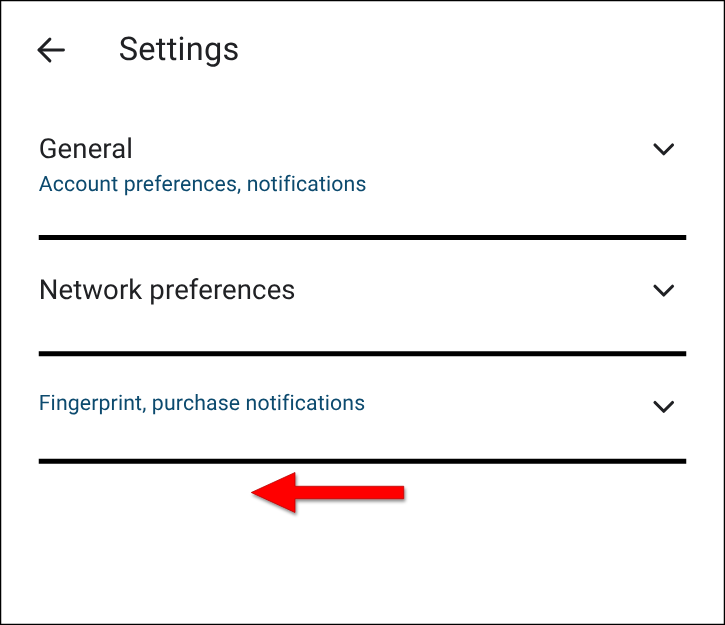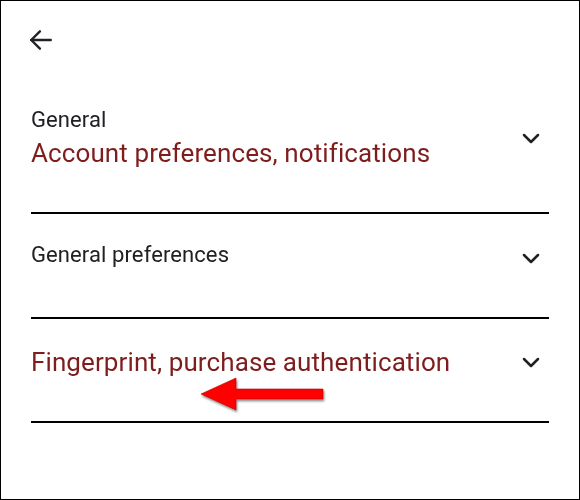--- a/index.html
+++ b/index.html
@@ -40,43 +40,43 @@
       color: #202124;
       margin-left: 38px;
       letter-spacing: 0.2px;
     }
     .list {
       padding: 0 30px;
       margin-top: 36px;
     }
     .list-item {
       display: flex;
-      align-items: center;
+      align-items: flex-start;
       justify-content: space-between;
-      padding: 28px 0 44px 0;
-      border-bottom: 2px solid #000000;
+      padding: 28px 0 30px 0;
+      border-bottom: 4px solid #000000;
       cursor: pointer;
     }
     .list-item:first-child {
       padding-top: 10px;
     }
     .item-text {
       display: flex;
       flex-direction: column;
     }
     .item-title {
       font-size: 22px;
       color: #202124;
       font-weight: 400;
       margin-bottom: 6px;
       letter-spacing: 0.1px;
     }
     .item-subtitle {
-      font-size: 26px;
-      color: #7f1d1d;
+      font-size: 17px;
+      color: #0c4a6e;
       font-weight: 400;
       letter-spacing: 0.1px;
     }
     .chevron {
       display: flex;
       align-items: center;
       padding-right: 6px;
     }
     .chevron svg {
       width: 24px;
@@ -92,50 +92,51 @@
 </head>
 <body>
 
 <div class="header">
   <div class="back-button">
     <svg viewBox="0 0 24 24" fill="none" stroke="#202124" stroke-width="2.2" stroke-linecap="round" stroke-linejoin="round">
       <line x1="21" y1="12" x2="3" y2="12"></line>
       <polyline points="11 4 3 12 11 20"></polyline>
     </svg>
   </div>
+  <div class="title">Settings</div>
 </div>
 
 <div class="list">
 
   <div class="list-item">
     <div class="item-text">
       <div class="item-title">General</div>
       <div class="item-subtitle">Account preferences, notifications</div>
     </div>
     <div class="chevron">
       <svg viewBox="0 0 24 24" fill="none" stroke="#202124" stroke-width="2.5" stroke-linecap="round" stroke-linejoin="round">
         <polyline points="5 9 12 16 19 9"></polyline>
       </svg>
     </div>
   </div>
 
   <div class="list-item">
     <div class="item-text">
-      <div class="item-title">General preferences</div>
+      <div class="item-title">Network preferences</div>
     </div>
     <div class="chevron">
       <svg viewBox="0 0 24 24" fill="none" stroke="#202124" stroke-width="2.5" stroke-linecap="round" stroke-linejoin="round">
         <polyline points="5 9 12 16 19 9"></polyline>
       </svg>
     </div>
   </div>
 
   <div class="list-item">
     <div class="item-text">
-      <div class="item-subtitle">Fingerprint, purchase authentication</div>
+      <div class="item-subtitle">Fingerprint, purchase notifications</div>
     </div>
     <div class="chevron">
       <svg viewBox="0 0 24 24" fill="none" stroke="#202124" stroke-width="2.5" stroke-linecap="round" stroke-linejoin="round">
         <polyline points="5 9 12 16 19 9"></polyline>
       </svg>
     </div>
   </div>
 
 </div>
 

